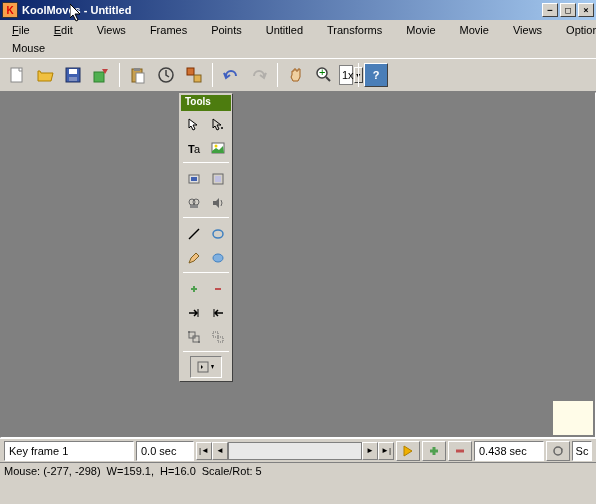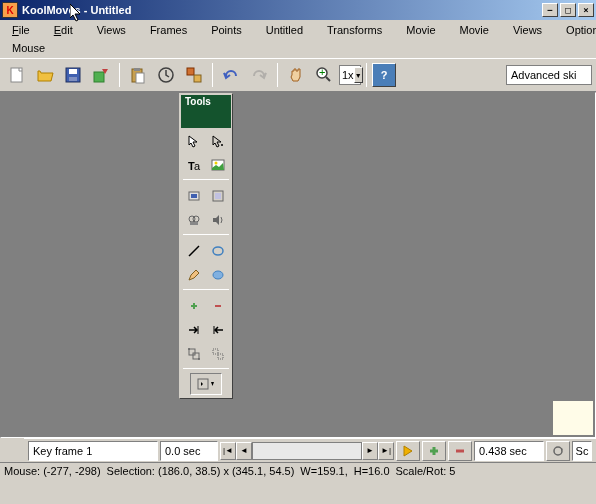--- a/index.html
+++ b/index.html
@@ -9,33 +9,33 @@
 .titlebar .title { flex: 1; }
 .titlebar .btn { width: 16px; height: 14px; background: #d4d0c8; border: 1px solid; border-color: #fff #404040 #404040 #fff; display: flex; align-items: center; justify-content: center; margin-left: 2px; color: black; font-weight: bold; font-size: 9px; cursor: pointer; font-family: "Marlett", monospace; }
 .menubar { height: 20px; display: flex; align-items: center; padding: 2px 4px; gap: 8px; }
 .menubar .item { padding: 2px 8px; cursor: pointer; }
 .menubar .item .u { text-decoration: underline; }
 .help-row { height: 18px; padding: 0 4px 2px; }
 .help-row .item { padding: 2px 8px; cursor: pointer; display: inline-block; }
 .toolbar { height: 34px; border-top: 1px solid #fff; border-bottom: 1px solid #808080; display: flex; align-items: center; padding: 2px 4px; gap: 2px; }
 .tbbtn { width: 26px; height: 26px; display: flex; align-items: center; justify-content: center; cursor: pointer; border: 1px solid transparent; }
 .tbsep { width: 1px; height: 24px; background: #808080; margin: 0 3px; border-right: 1px solid #fff; }
-.zoom-select { width: 22px; height: 20px; border: 1px solid #808080; background: white; padding: 0 2px; display: flex; align-items: center; }
+.zoom-select { width: 14px; height: 20px; border: 1px solid #808080; background: white; padding: 0 2px; display: flex; align-items: center; }
 .zoom-select .dd { width: 14px; height: 16px; background: #d4d0c8; border: 1px solid; border-color: #fff #404040 #404040 #fff; margin-left: auto; display: flex; align-items: center; justify-content: center; font-size: 7px; }
 .help-btn { width: 24px; height: 24px; background: #4a7eb8; color: white; font-weight: bold; display: flex; align-items: center; justify-content: center; border: 1px solid; border-color: #fff #404040 #404040 #fff; cursor: pointer; }
 .skill-label { margin-left: auto; background: white; border: 1px solid #808080; padding: 2px 4px; height: 20px; display: flex; align-items: center; width: 86px; overflow: hidden; white-space: nowrap; }
 .canvas-area { height: 346px; background: #808080; position: relative; border: 1px solid; border-color: #808080 #fff #fff #808080; }
 .canvas-white { position: absolute; right: 2px; bottom: 2px; width: 40px; height: 34px; background: #fffce8; }
 .tools-panel { position: absolute; left: 178px; top: 0; width: 54px; background: #d4d0c8; border: 1px solid; border-color: #d4d0c8 #404040 #404040 #d4d0c8; padding: 1px; }
-.tools-title { height: 33px; background: #14532d; color: white; font-size: 10px; padding: 1px 4px; font-weight: bold; }
+.tools-title { height: 16px; background: #4d7c0f; color: white; font-size: 10px; padding: 1px 4px; font-weight: bold; }
 .tool-row { display: flex; padding: 2px 2px 0; gap: 2px; }
 .tool-sep { height: 1px; background: #808080; margin: 3px 2px; border-bottom: 1px solid #fff; }
 .tool { width: 22px; height: 22px; display: flex; align-items: center; justify-content: center; cursor: pointer; border: 1px solid transparent; }
 .tool-wide { width: 32px; height: 22px; border: 1px solid; border-color: #808080 #fff #fff #808080; display: flex; align-items: center; justify-content: center; margin: 4px auto 2px; cursor: pointer; }
-.bottom-bar1 { height: 24px; display: flex; align-items: center; padding: 2px 4px; gap: 2px; border-top: 1px solid #fff; margin-left: 24px; }
+.bottom-bar1 { height: 24px; display: flex; align-items: center; padding: 2px 4px; gap: 2px; border-top: 1px solid #fff; }
 .keyframe-box { width: 130px; height: 20px; background: white; border: 1px solid; border-color: #808080 #fff #fff #808080; padding: 2px 4px; display: flex; align-items: center; }
 .sec-box { width: 58px; height: 20px; background: white; border: 1px solid; border-color: #808080 #fff #fff #808080; padding: 2px 4px; display: flex; align-items: center; }
 .slider-area { flex: 1; height: 20px; display: flex; align-items: center; gap: 0; }
 .slider-btn { width: 16px; height: 18px; background: #d4d0c8; border: 1px solid; border-color: #fff #808080 #808080 #fff; display: flex; align-items: center; justify-content: center; font-size: 8px; cursor: pointer; }
 .slider-track { flex: 1; height: 18px; background: #e8e8e8; border: 1px solid #808080; }
 .play-btn { width: 24px; height: 20px; border: 1px solid; border-color: #fff #808080 #808080 #fff; display: flex; align-items: center; justify-content: center; cursor: pointer; }
 .status-bar { height: 24px; display: flex; padding: 2px 4px; gap: 6px; border-top: 1px solid #808080; font-family: monospace; font-size: 11px; }
 .cursor-overlay { position: absolute; left: 70px; top: 4px; pointer-events: none; z-index: 100; }
 svg { display: block; }
 </style>
@@ -139,21 +139,20 @@
         <line x1="11" y1="11" x2="15" y2="15" stroke="#404040" stroke-width="2"></line>
         <text x="4" y="10" font-size="8" fill="#008000">+</text>
       </svg>
     </div>
   <div class="zoom-select">
       <span>1x</span>
       <div class="dd">▼</div>
     </div>
   <div class="tbsep"></div>
   <div class="help-btn">?</div>
-  <div class="skill-label">Advanced ski</div>
 </div>
 
 <div class="canvas-area">
   <div class="canvas-white"></div>
   <div class="tools-panel">
     <div class="tools-title">Tools</div>
     <div class="tool-row">
       <div class="tool">
           <svg width="14" height="14">
             <path d="M2,2 L2,11 L4,9 L6,13 L8,12 L6,8 L10,8 Z" fill="white" stroke="black"></path>
@@ -320,17 +319,16 @@
       <svg width="12" height="12">
         <circle cx="6" cy="6" r="4" fill="none" stroke="#666" stroke-width="1.5"></circle>
         <path d="M9,3 L11,4 L9,6" fill="#666"></path>
       </svg>
     </div>
   <div class="sec-box" style="width:20px;justify-content:center">Sc</div>
 </div>
 
 <div class="status-bar">
   <span>Mouse: (-277, -298)</span>
-  <span>Selection: (186.0, 38.5) x (345.1, 54.5)</span>
   <span>W=159.1,</span>
   <span>H=16.0</span>
   <span>Scale/Rot: 5</span>
 </div>
 
 </body></html>

